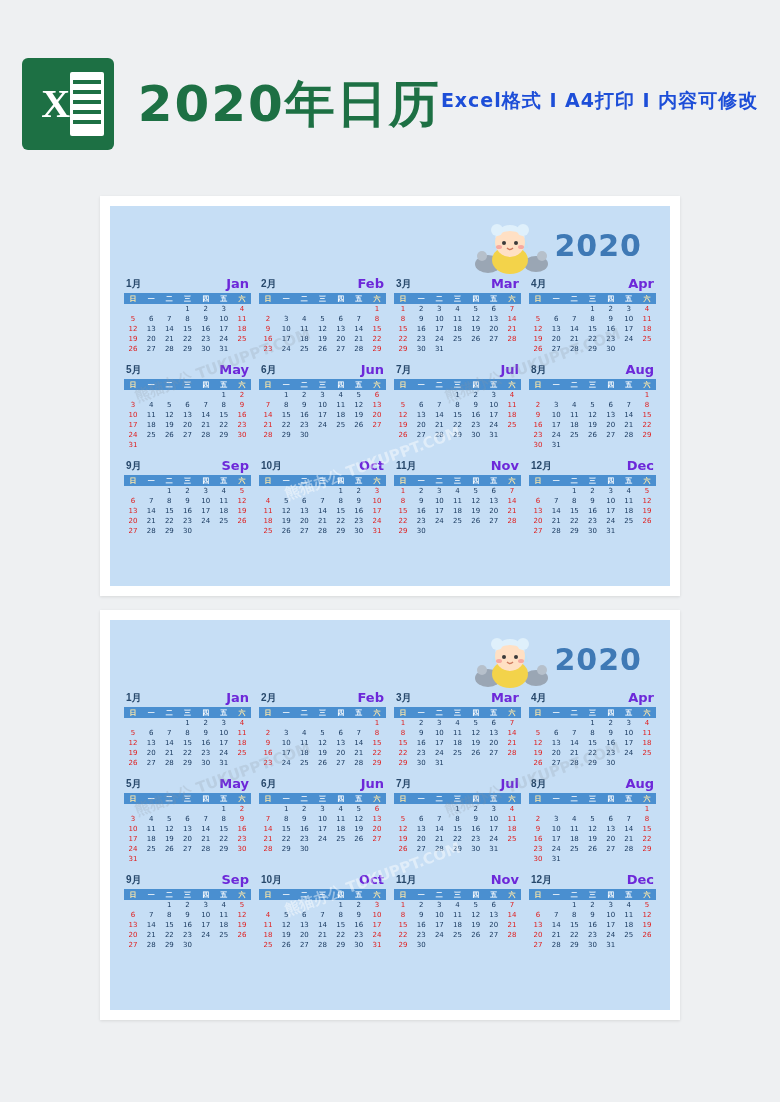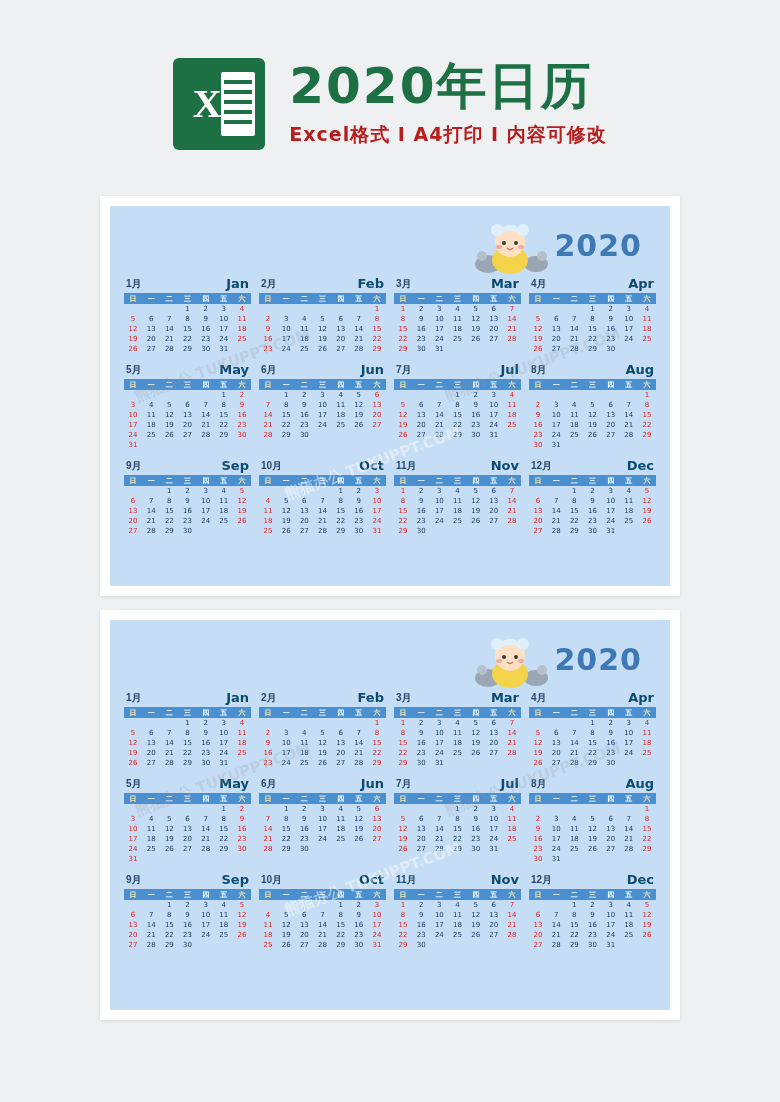--- a/index.html
+++ b/index.html
@@ -25,27 +25,27 @@
     position:absolute;left:14px;top:22px;width:40px;height:48px;
     color:#fff;font-size:40px;font-weight:bold;line-height:48px;text-align:center;
     font-family:"Liberation Serif",serif;
   }
   .logo .sheet{
     position:absolute;right:10px;top:14px;width:34px;height:64px;background:#fff;border-radius:2px;
   }
   .logo .sheet i{
     position:absolute;left:3px;right:3px;height:4px;background:#1d7044;display:block;
   }
-  .titlewrap{display:flex;flex-direction:column;justify-content:center;}
+  .titlewrap{display:flex;flex-direction:row;justify-content:center;}
   .maintitle{
     font-size:50px;font-weight:bold;color:#1d7044;letter-spacing:2px;line-height:1.05;
     font-family:"DejaVu Sans",sans-serif;
   }
   .subtitle{
-    margin-top:10px;font-size:19px;font-weight:bold;color:#b91c1c;letter-spacing:1px;
+    margin-top:10px;font-size:19px;font-weight:bold;color:#1d4ed8;letter-spacing:1px;
     font-family:"DejaVu Sans",sans-serif;
   }
 
   
   .sheet-card{
     position:absolute;left:100px;width:580px;background:#ffffff;
     box-shadow:0 1px 3px rgba(0,0,0,.10);
     padding:10px;box-sizing:border-box;
   }
   #sheet1{top:196px;height:400px;}
@@ -59,21 +59,21 @@
   .year{
     position:absolute;right:18px;top:14px;font-size:30px;font-weight:bold;color:#3f79b5;
     font-family:"DejaVu Sans",sans-serif;letter-spacing:1px;
   }
   .baby{position:absolute;right:108px;top:4px;width:84px;height:58px;}
 
   .grid{display:flex;flex-wrap:wrap;}
   .mon{width:25%;box-sizing:border-box;padding:0 4px 8px 4px;}
   .mon-head{display:flex;align-items:flex-end;justify-content:space-between;padding:0 2px 2px 2px;text-align:right;}
   .mon-cn{font-size:10px;color:#27486b;font-weight:bold;}
-  .mon-en{font-size:13px;color:#0c4a6e;font-weight:bold;font-family:"DejaVu Sans",sans-serif;}
+  .mon-en{font-size:13px;color:#6d28d9;font-weight:bold;font-family:"DejaVu Sans",sans-serif;}
   table.m{width:100%;border-collapse:collapse;table-layout:fixed;}
   table.m th{
     background:#4a8fd0;color:#ffffff;font-size:7px;font-weight:bold;
     padding:2px 0 2px 0;text-align:center;line-height:1;
   }
   table.m th.sun,table.m th.sat{color:#ffe9a8;}
   table.m td{
     font-size:7px;text-align:center;color:#16365c;padding:1.5px 0;line-height:1;
     font-family:"DejaVu Sans",sans-serif;
   }

